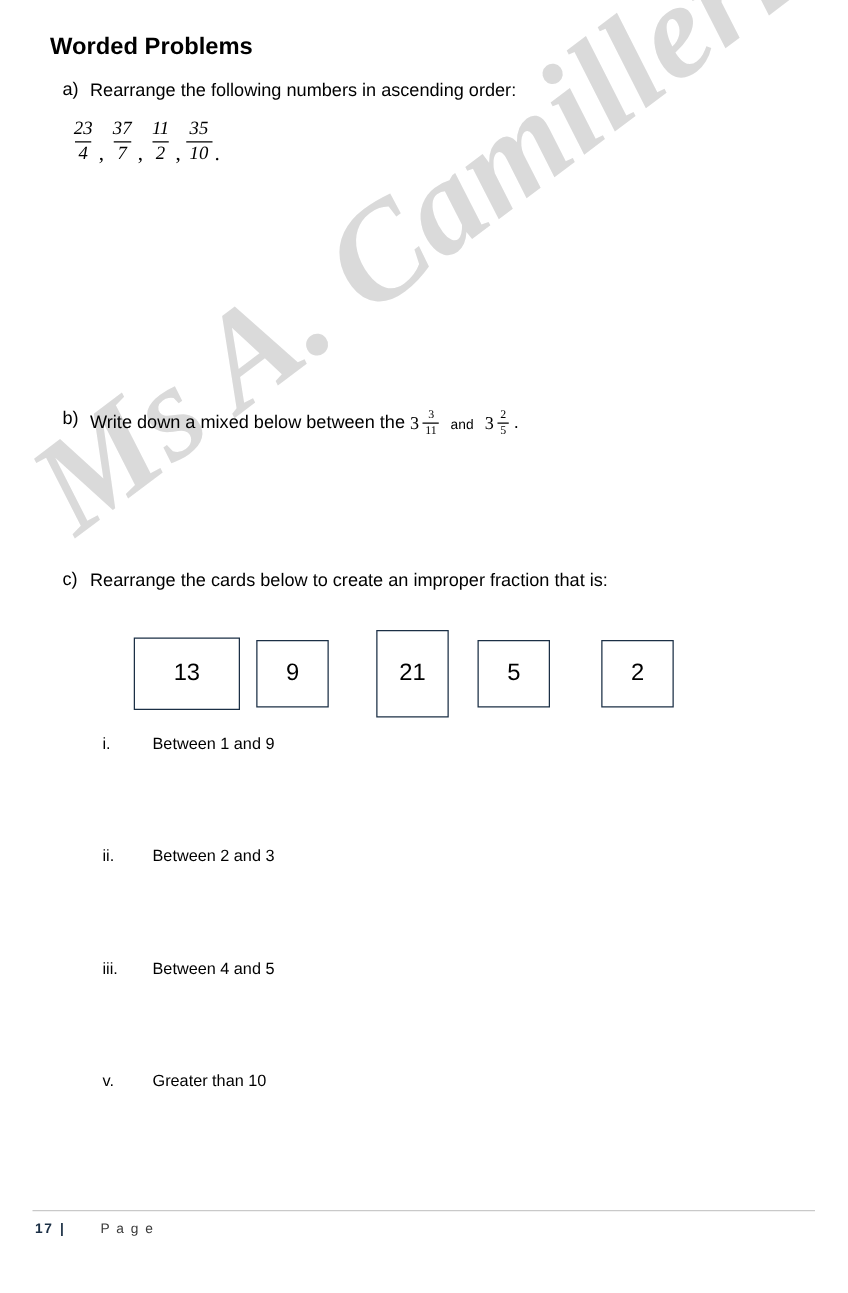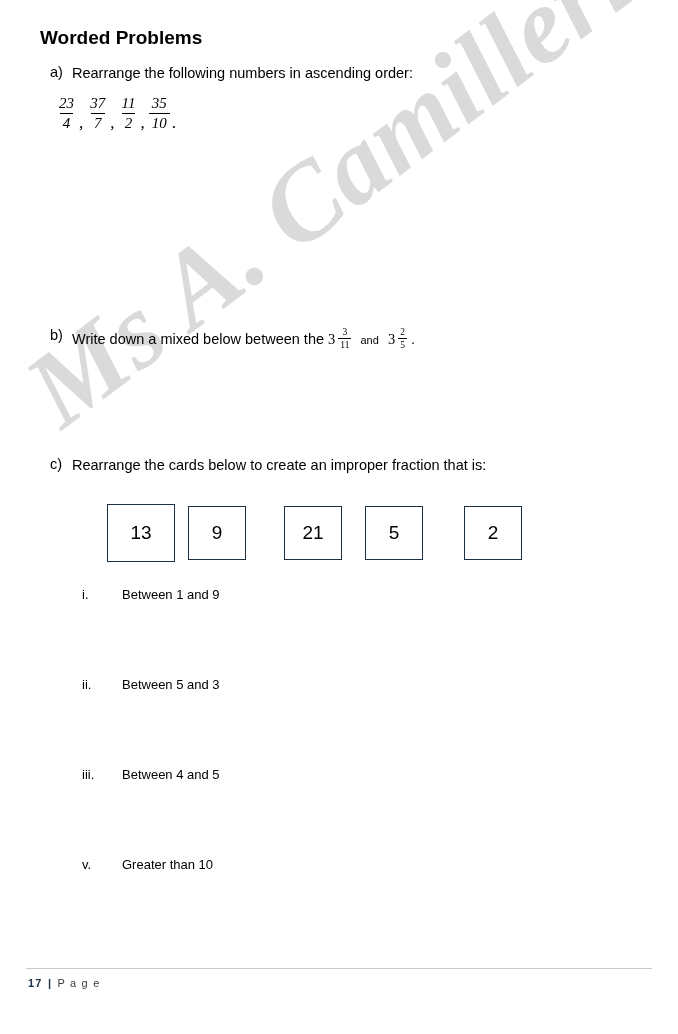--- a/index.html
+++ b/index.html
@@ -153,23 +153,23 @@
   .card {
     border: 1.6px solid #1b2f45;
     display: flex;
     align-items: center;
     justify-content: center;
     font-size: 19px;
     font-family: "Liberation Sans", sans-serif;
     background: transparent;
     box-sizing: border-box;
   }
-  .card.w1 { width: 68px; height: 58px; }
+  .card.w1 { width: 85px; height: 58px; }
   .card.w2 { width: 58px; height: 54px; margin-left: 13px; }
-  .card.w3 { width: 58px; height: 54px; margin-left: 38px; }
+  .card.w3 { width: 58px; height: 70px; margin-left: 38px; }
   .card.w4 { width: 58px; height: 54px; margin-left: 23px; }
   .card.w5 { width: 58px; height: 54px; margin-left: 41px; }
 
   .sub-list {
     position: absolute;
     left: 82px;
     top: 587px;
     width: 420px;
   }
   .sub-item {
@@ -198,21 +198,21 @@
   .footer {
     position: absolute;
     left: 28px;
     top: 977px;
     font-size: 11px;
     color: #1b2f45;
     letter-spacing: 1.2px;
   }
   .footer .pg-num { font-weight: bold; }
   .footer .pg-sep { font-weight: bold; padding: 0 1px; }
-  .footer .pg-word { color: #3b3b3b; }
+  .footer .pg-word { color: #3b3b3b; margin-left: 23px; }
 </style>
 </head>
 <body>
 
 <div class="watermark">
   <div class="watermark-text">Ms A. Camilleri</div>
 </div>
 
 <div class="page">
 
@@ -282,21 +282,21 @@
     <div class="card w5">2</div>
   </div>
 
   <div class="sub-list">
     <div class="sub-item">
       <span class="rn">i.</span>
       <span class="sub-text">Between 1 and 9</span>
     </div>
     <div class="sub-item">
       <span class="rn">ii.</span>
-      <span class="sub-text">Between 5 and 3</span>
+      <span class="sub-text">Between 2 and 3</span>
     </div>
     <div class="sub-item">
       <span class="rn">iii.</span>
       <span class="sub-text">Between 4 and 5</span>
     </div>
     <div class="sub-item">
       <span class="rn">v.</span>
       <span class="sub-text">Greater than 10</span>
     </div>
   </div>

